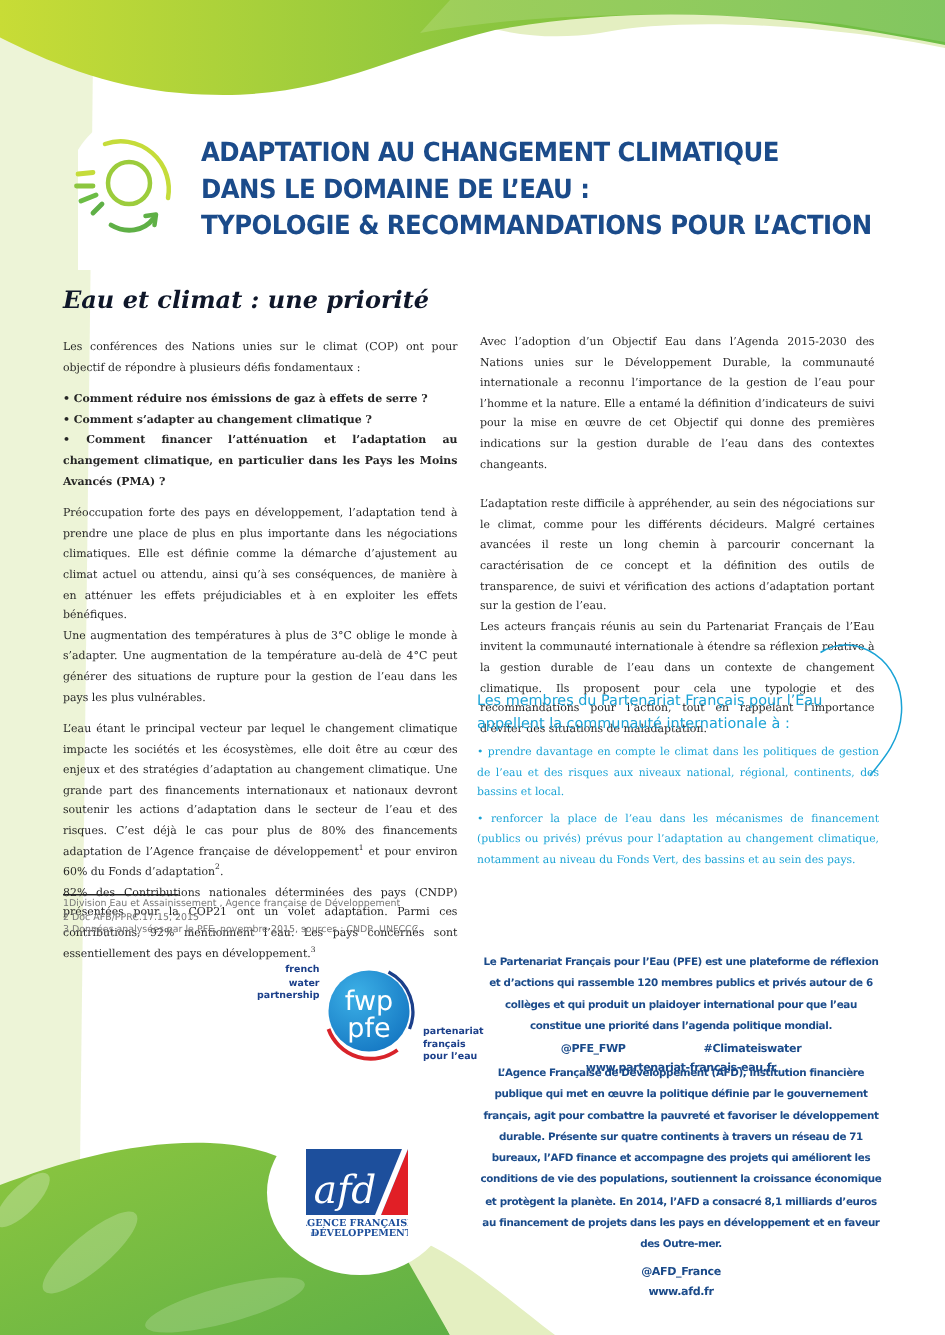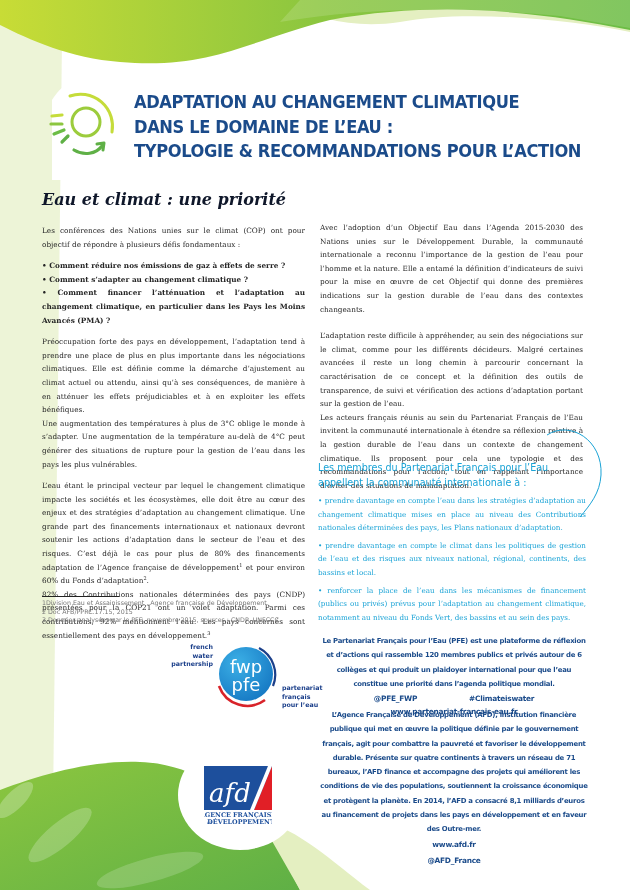--- a/index.html
+++ b/index.html
@@ -162,31 +162,30 @@
   <p>Les acteurs français réunis au sein du Partenariat Français de l’Eau invitent la communauté internationale à étendre sa réflexion relative à la gestion durable de l’eau dans un contexte de changement climatique. Ils proposent pour cela une typologie et des recommandations pour l’action, tout en rappelant l’importance d’éviter des situations de maladaptation.</p>
 </div>
 
 <svg class="callout-arc" viewBox="0 0 60 95">
   <path d="M2,10 C25,-5 58,15 56,50 C55,68 45,80 35,92" fill="none" stroke="#1aa3d6" stroke-width="1"></path>
 </svg>
 
 <div class="callout">
   <div class="callout-title">Les membres du Partenariat Français pour l’Eau appellent la communauté internationale à :</div>
   <ul>
-    <li>• prendre davantage en compte l’eau dans les stratégies d’adaptation au changement climatique mises en place au niveau des Contributions nationales déterminées des pays, les Plans nationaux d’adaptation.</li>
     <li>• prendre davantage en compte le climat dans les politiques de gestion de l’eau et des risques aux niveaux national, régional, continents, des bassins et local.</li>
     <li>• renforcer la place de l’eau dans les mécanismes de financement (publics ou privés) prévus pour l’adaptation au changement climatique, notamment au niveau du Fonds Vert, des bassins et au sein des pays.</li>
   </ul>
 </div>
 
 <div class="about about-pfe">
   <div>Le Partenariat Français pour l’Eau (PFE) est une plateforme de réflexion et d’actions qui rassemble 120 membres publics et privés autour de 6 collèges et qui produit un plaidoyer international pour que l’eau constitue une priorité dans l’agenda politique mondial.</div>
   <div class="social handle-row">
     <span>@PFE_FWP</span><span class="hashtag">#Climateiswater</span>
   </div>
   <div class="social">www.partenariat-francais-eau.fr</div>
 </div>
 
 <div class="about about-afd">
   <div>L’Agence Française de Développement (AFD), institution financière publique qui met en œuvre la politique définie par le gouvernement français, agit pour combattre la pauvreté et favoriser le développement durable. Présente sur quatre continents à travers un réseau de 71 bureaux, l’AFD finance et accompagne des projets qui améliorent les conditions de vie des populations, soutiennent la croissance économique et protègent la planète. En 2014, l’AFD a consacré 8,1 milliards d’euros au financement de projets dans les pays en développement et en faveur des Outre-mer.</div>
+  <div class="social" style="margin-top:5px;">@AFD_France</div>
   <div class="social">www.afd.fr</div>
-  <div class="social" style="margin-top:5px;">@AFD_France</div>
 </div>
 
 </body></html>

